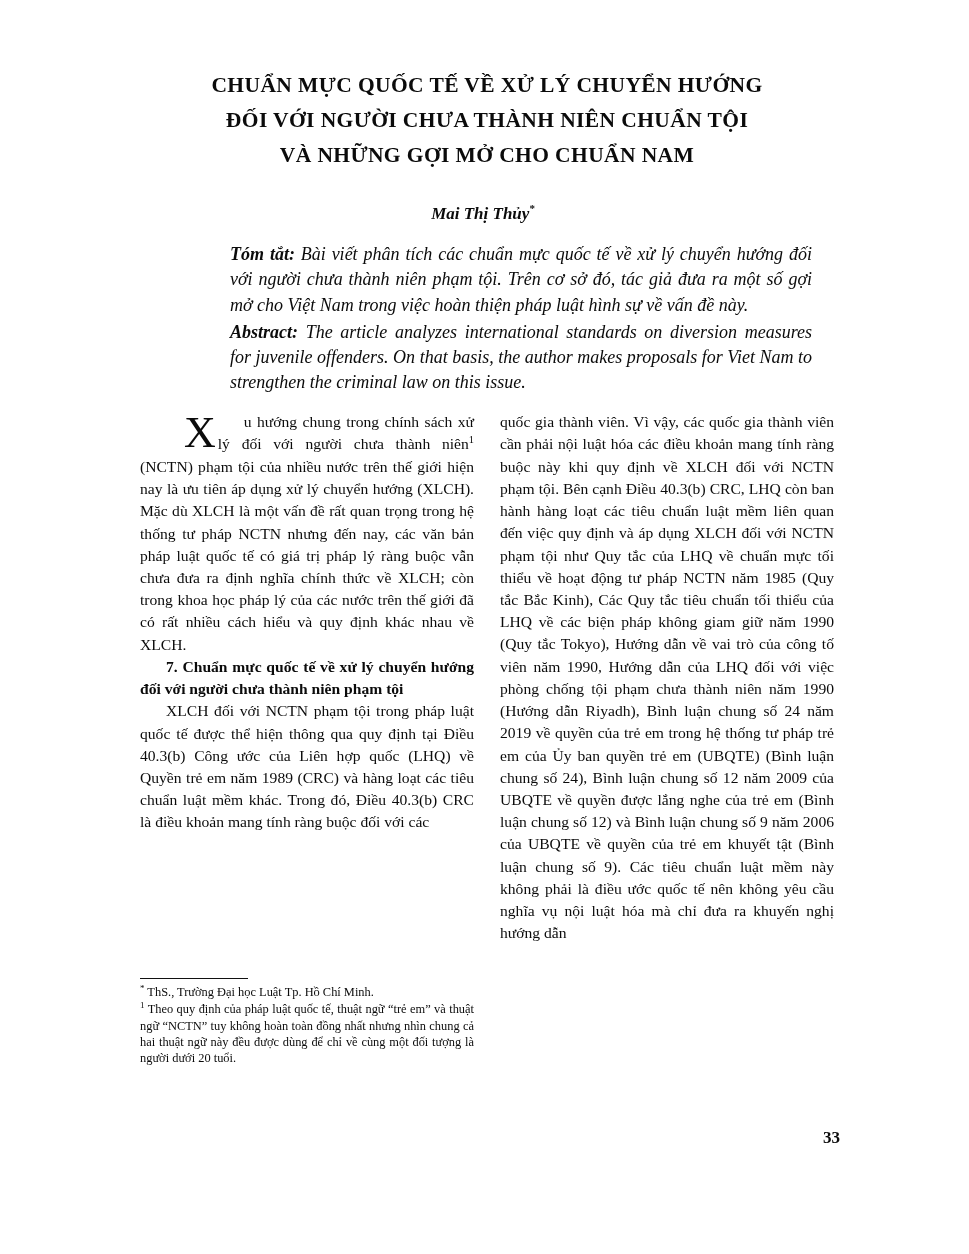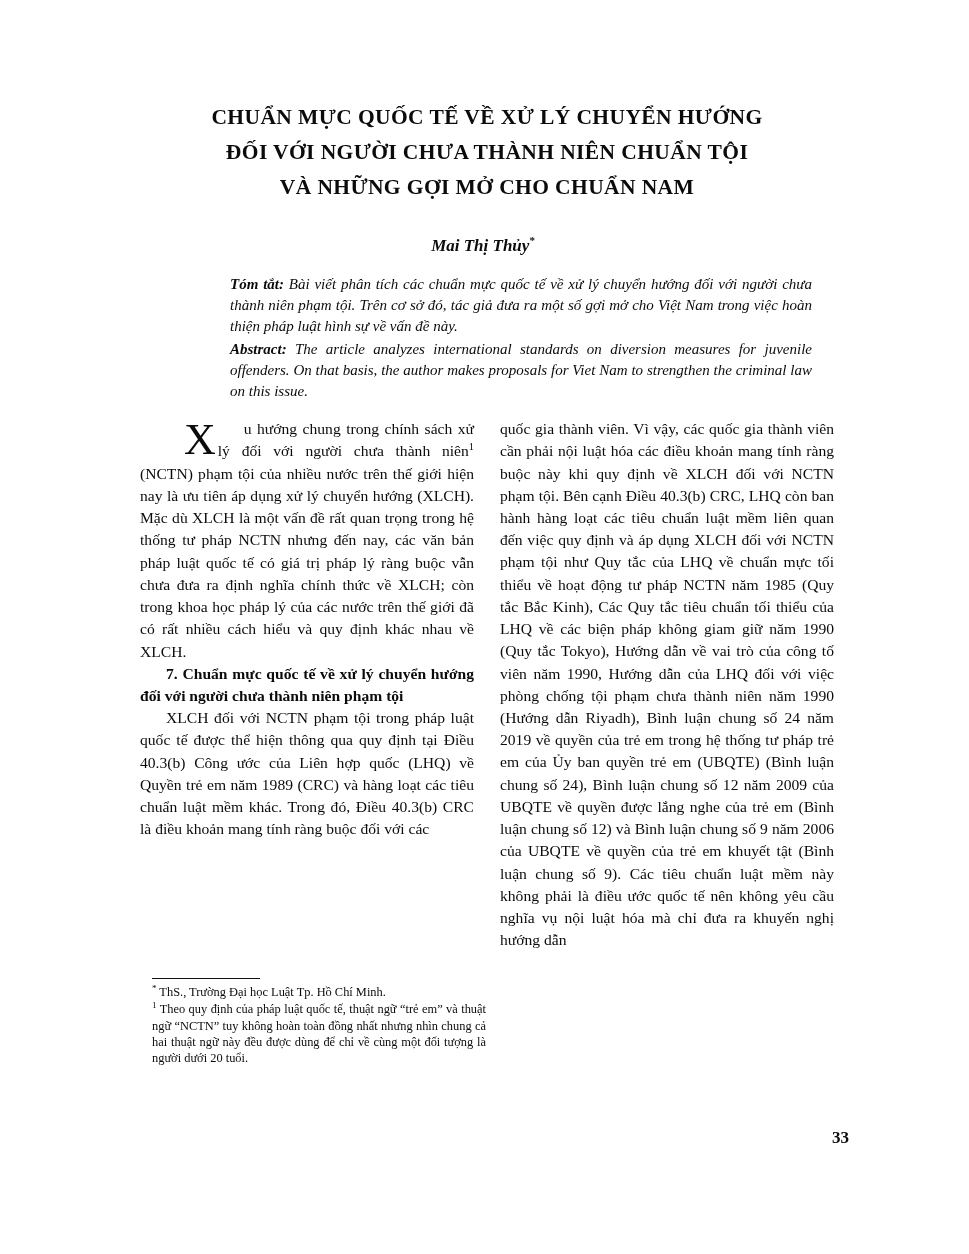--- a/index.html
+++ b/index.html
@@ -14,21 +14,21 @@
     color: #0b0b0b;
     position: relative;
     overflow: hidden;
   }
   .page {
     position: absolute;
     left: 0; top: 0;
     width: 969px;
     height: 1254px;
     box-sizing: border-box;
-    padding: 100px 135px 60px 140px;
+    padding: 68px 135px 60px 140px;
   }
   .title-block {
     text-align: center;
     font-weight: bold;
     font-size: 21.5px;
     letter-spacing: 0.4px;
     line-height: 1.62;
   }
   .title-line { display: block; white-space: nowrap; }
 
@@ -42,21 +42,21 @@
   }
   .author sup {
     font-size: 11px;
     font-style: normal;
     vertical-align: super;
   }
 
   .abstract-vi, .abstract-en {
     margin-top: 18px;
     font-style: italic;
-    font-size: 15px;
+    font-size: 18px;
     line-height: 1.40;
     text-align: justify;
     padding: 0 22px 0 90px;
   }
   .abstract-en {
     margin-top: 2px;
     font-style: italic;
   }
   .abstract-label {
     font-weight: bold;
@@ -91,39 +91,39 @@
     float: left;
     font-size: 44px;
     line-height: 0.82;
     padding: 4px 2px 0 18px;
     font-family: "Liberation Serif", serif;
   }
   sup.fn { font-size: 10.5px; vertical-align: super; }
 
   .footnotes {
     position: absolute;
-    left: 152px;
+    left: 140px;
     top: 978px;
     width: 334px;
     font-size: 12.4px;
     line-height: 1.30;
     text-align: justify;
   }
   .footnotes .rule {
     width: 108px;
     height: 1px;
     background: #111;
     margin: 0 0 4px 0;
   }
   .footnotes p { margin: 0; }
   .footnotes sup { font-size: 9px; vertical-align: super; }
 
   .page-number {
     position: absolute;
-    right: 120px;
+    right: 129px;
     top: 1128px;
     font-weight: bold;
     font-size: 17px;
   }
 </style>
 </head>
 <body>
 
 <div class="page">
 

